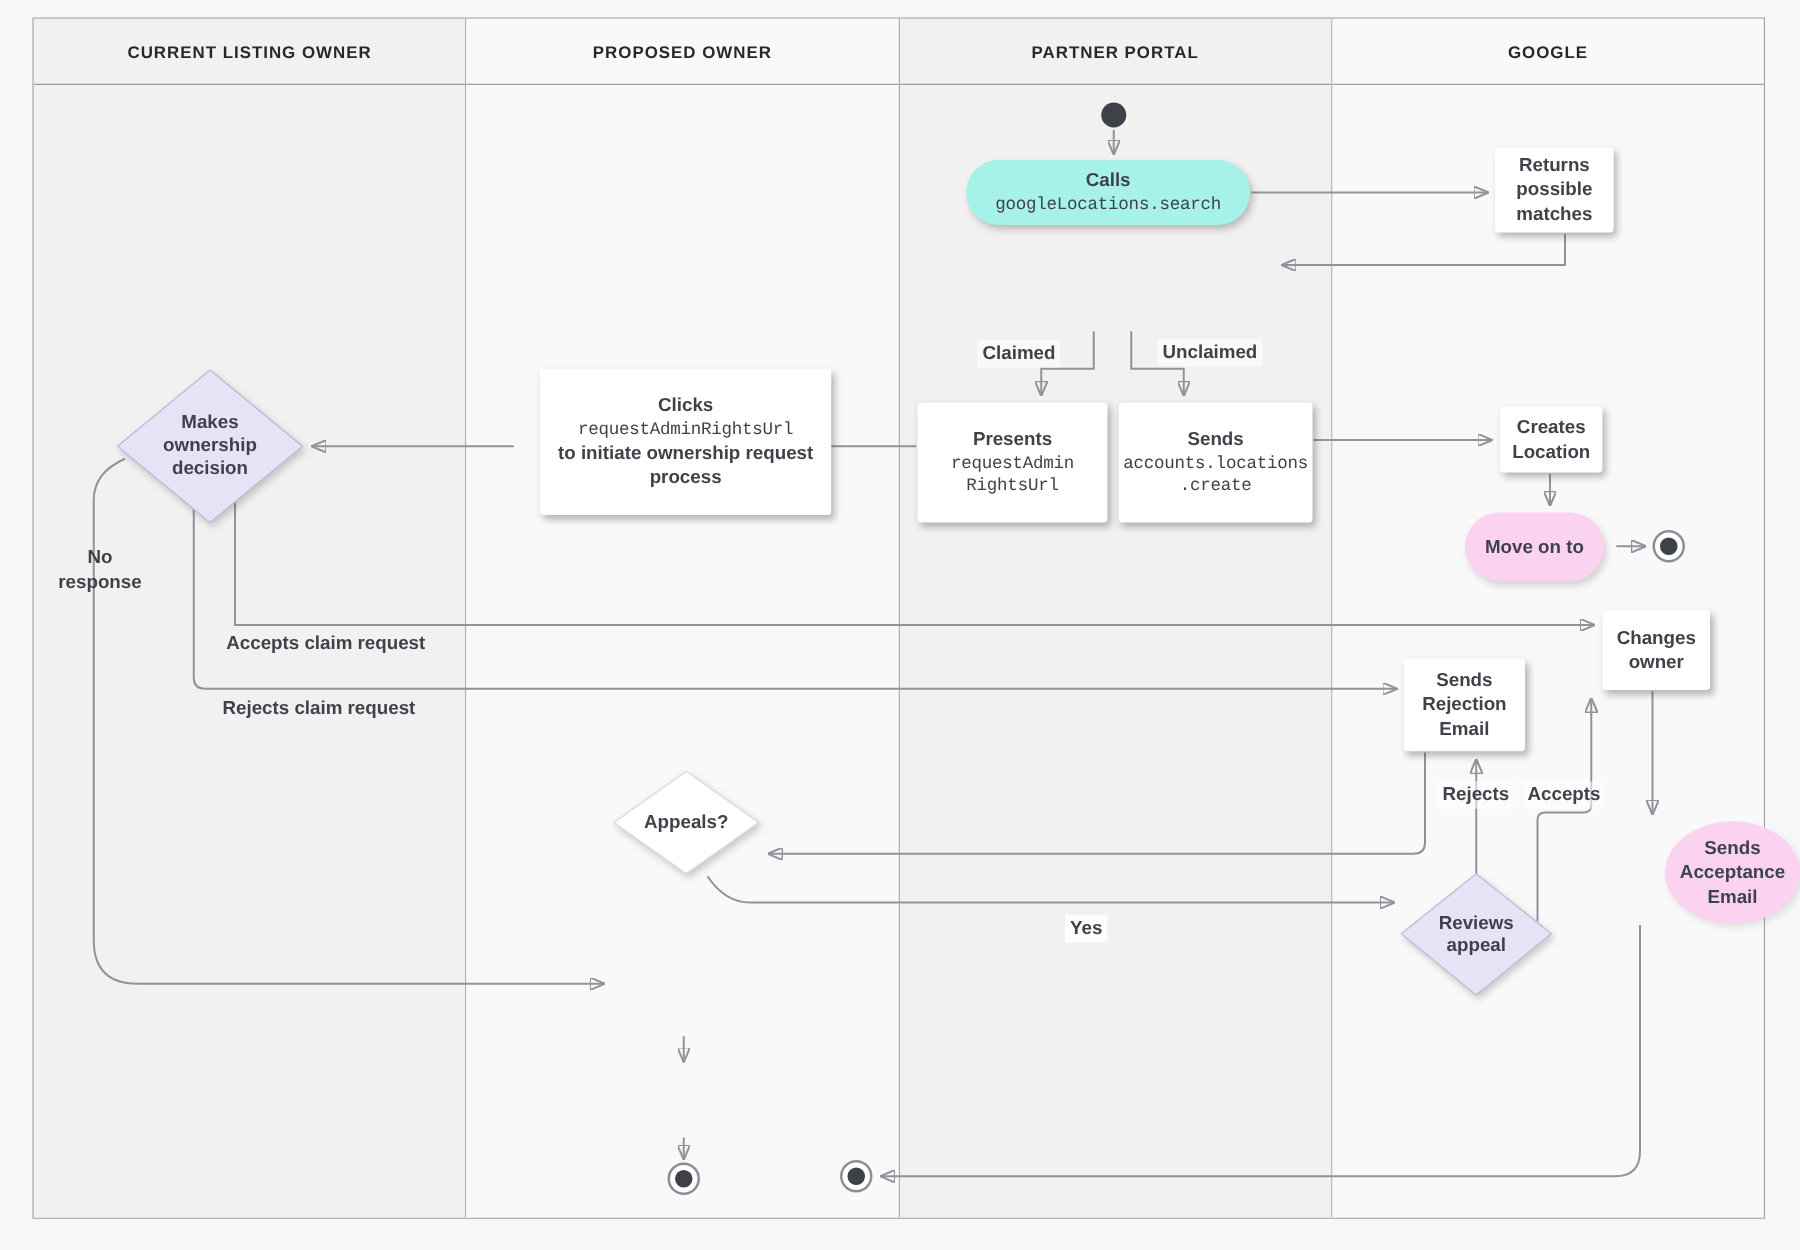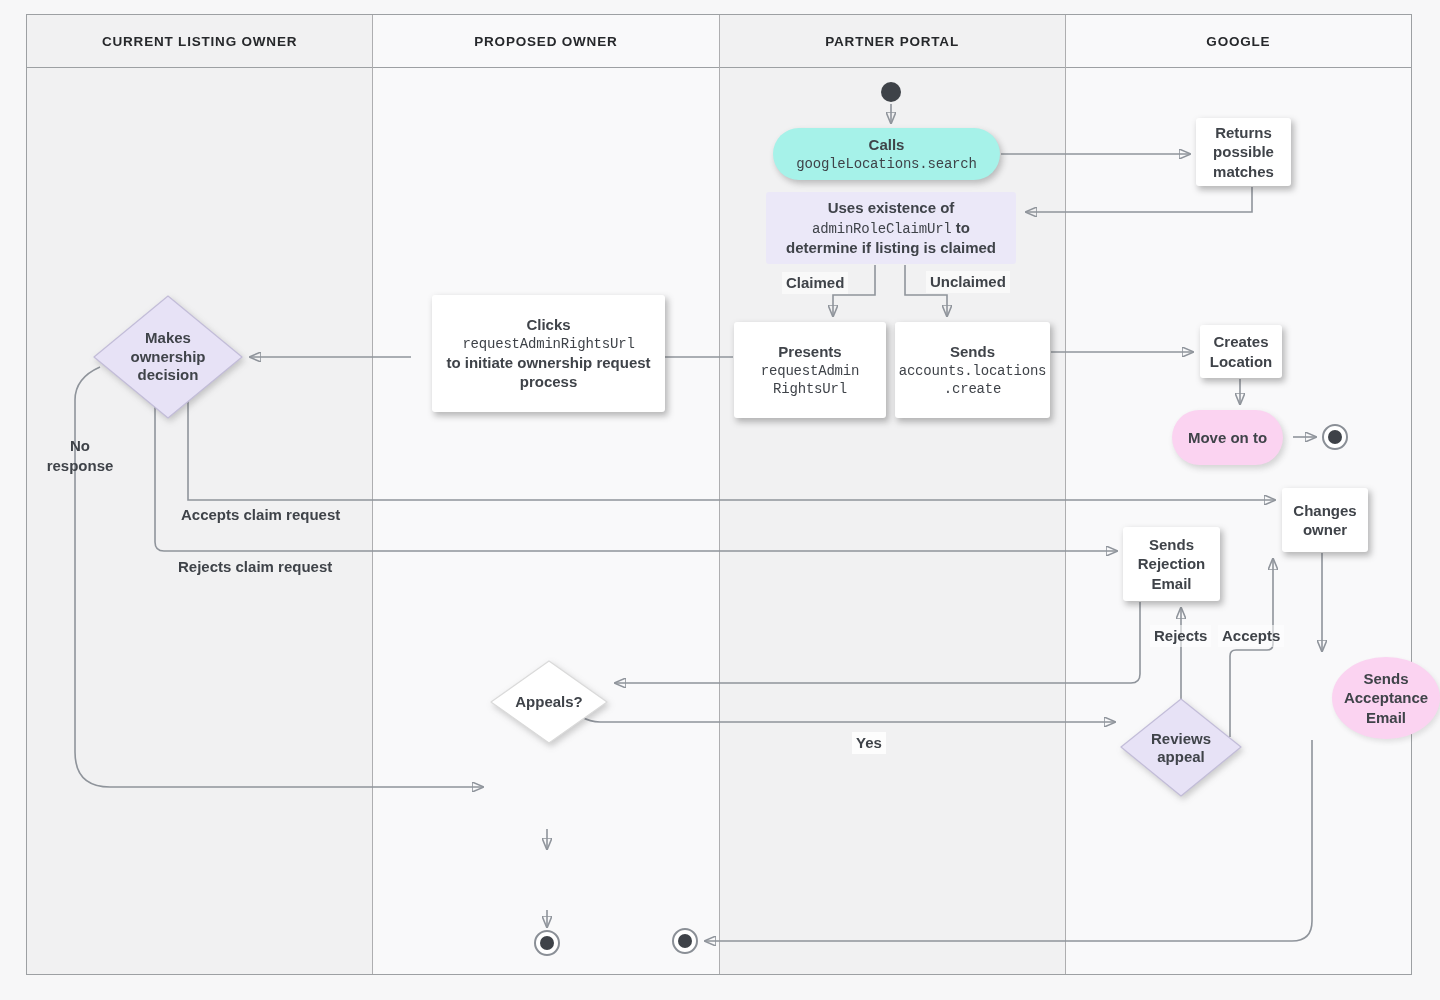--- a/index.html
+++ b/index.html
@@ -99,25 +99,20 @@
 
   <div class="node pill teal" style="left:773px;top:128px;width:227px;height:52px;">
     <div class="t">Calls</div>
     <div class="c">googleLocations.search</div>
   </div>
 
   <div class="node box" style="left:1196px;top:118px;width:95px;height:68px;padding:2px 4px;">
     <div>Returns possible matches</div>
   </div>
 
-  <div class="node note" style="left:766px;top:192px;width:250px;height:72px;">
-    <div class="t">Uses existence of</div>
-    <div><span class="c">adminRoleClaimUrl</span><span class="t"> to</span></div>
-    <div class="t">determine if listing is claimed</div>
-  </div>
 
   <div class="node box" style="left:895px;top:322px;width:155px;height:96px;padding:2px;">
     <div class="t">Sends</div>
     <div class="c">accounts.locations</div>
     <div class="c">.create</div>
   </div>
 
   <div class="node box" style="left:734px;top:322px;width:152px;height:96px;padding:2px;">
     <div class="t">Presents</div>
     <div class="c">requestAdmin</div>
@@ -146,21 +141,21 @@
   </div>
 
   <div class="node box" style="left:1282px;top:488px;width:86px;height:64px;padding:2px 4px;">
     <div>Changes owner</div>
   </div>
 
   <div class="node box" style="left:1123px;top:527px;width:97px;height:74px;padding:2px 4px;">
     <div>Sends Rejection Email</div>
   </div>
 
-  <div class="node diamond white" style="left:490px;top:660px;width:118px;height:84px;">
+  <div class="node diamond white" style="left:490px;top:616px;width:118px;height:84px;">
     <svg class="dbg" width="118" height="84" viewBox="0 0 118 84">
         <polygon points="59,1 117,42 59,83 1,42"></polygon>
       </svg>
     <div class="dtext" style="padding:0 18px;">Appeals?</div>
   </div>
 
   <div class="node diamond lav" style="left:1120px;top:698px;width:122px;height:99px;">
     <svg class="dbg" width="122" height="99" viewBox="0 0 122 99">
         <polygon points="61,1 121,49 61,98 1,49"></polygon>
       </svg>

